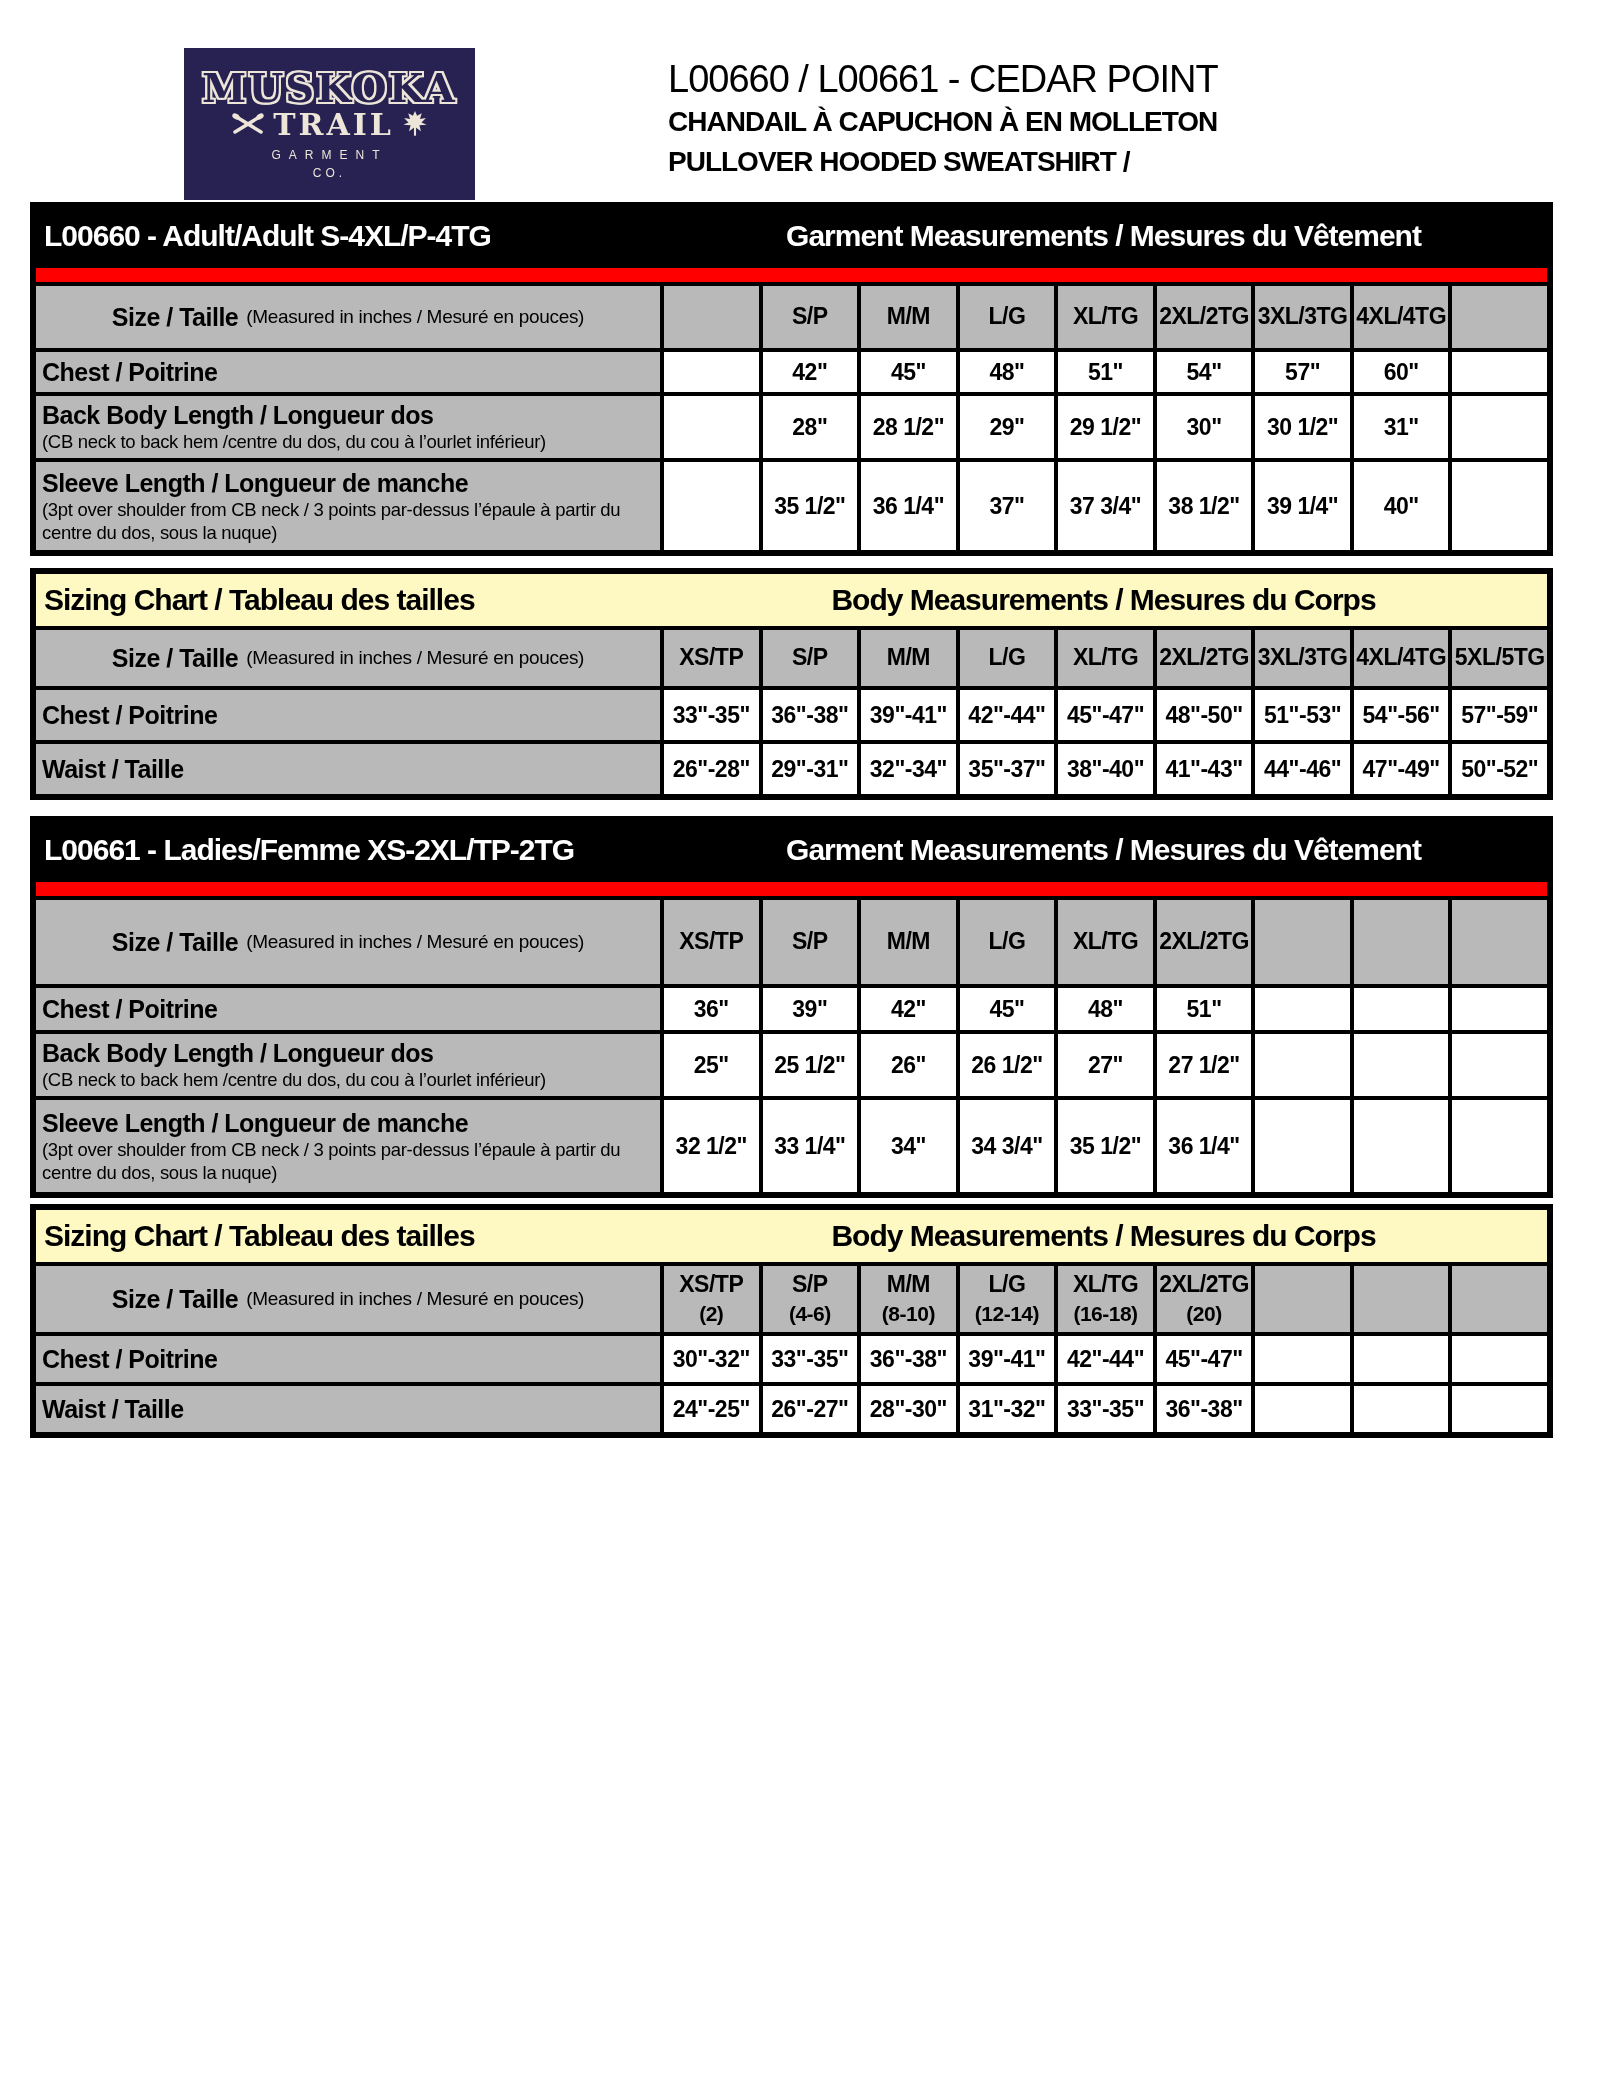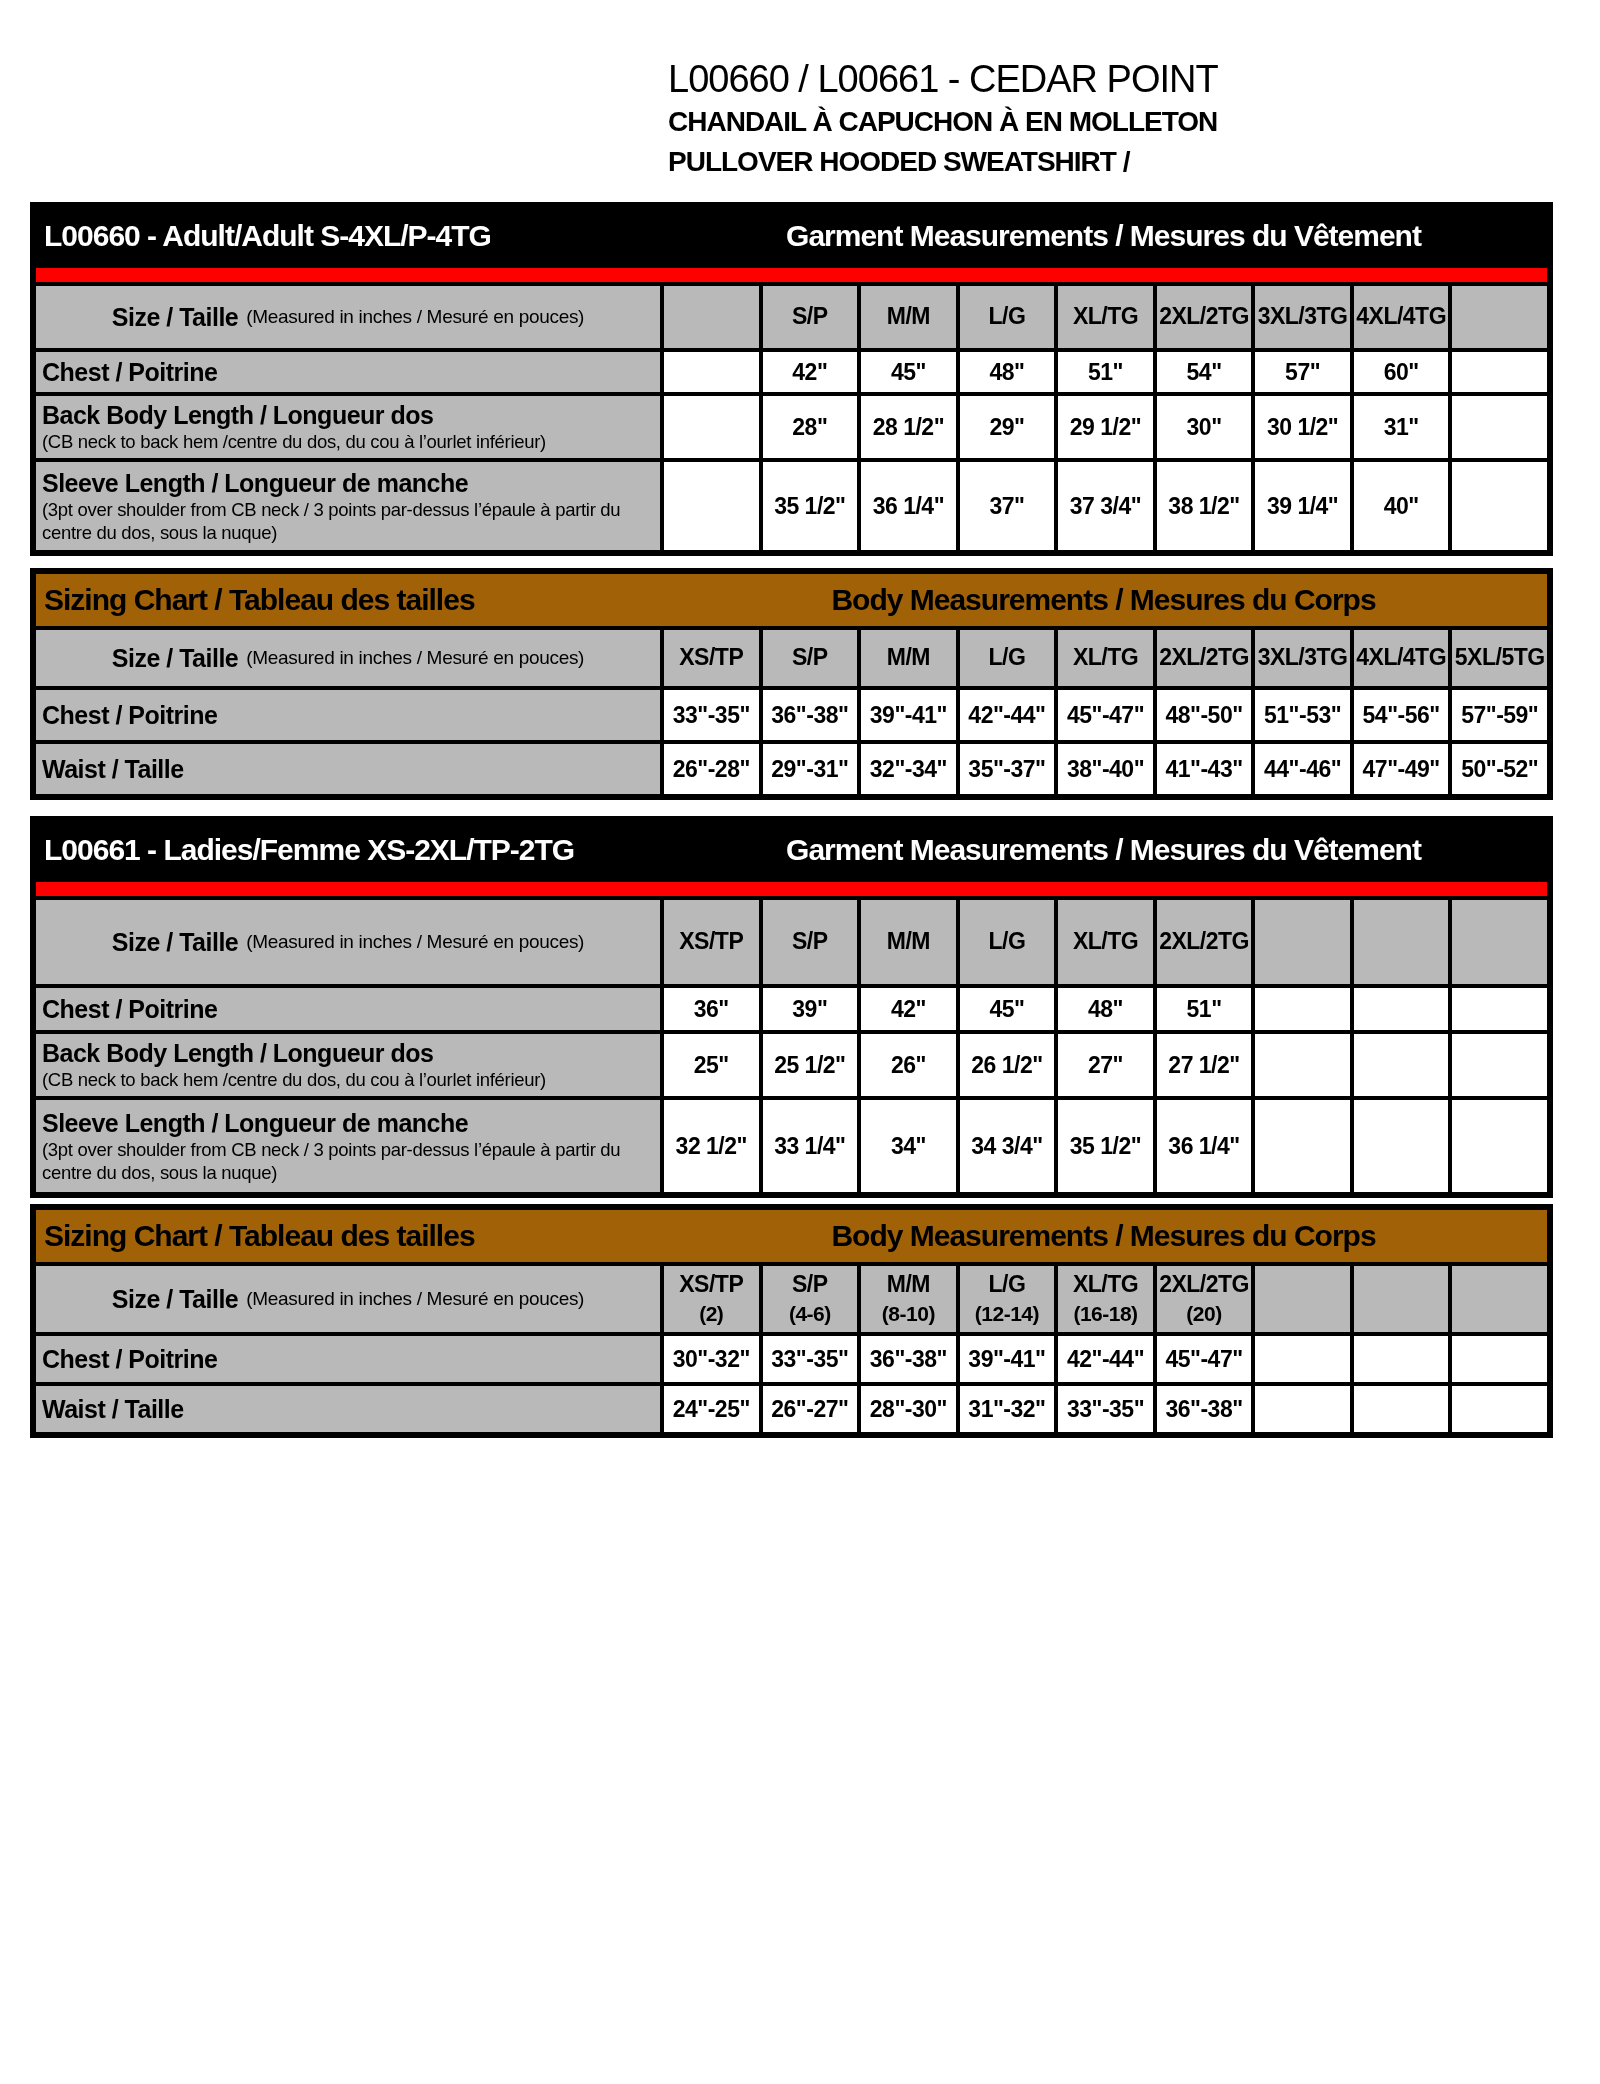--- a/index.html
+++ b/index.html
@@ -20,21 +20,21 @@
   .paddles,.leaf{display:inline-block;}
 
   .titleblock{position:absolute;left:668px;top:58px;}
   .doc-title{font-size:38px;font-weight:normal;line-height:1.15;letter-spacing:-1px;}
   .doc-sub{font-size:28px;font-weight:bold;line-height:1.45;letter-spacing:-1px;}
 
   
   .tbl{position:absolute;left:30px;width:1523px;background:#000;padding:6px;
        box-sizing:border-box;display:flex;flex-direction:column;gap:4px;}
   .thead{position:relative;height:56px;background:#000;color:#fff;}
-  .thead.white{background:#a16207;color:#000;height:52px;}
+  .thead.white{background:#fef9c3;color:#000;height:52px;}
   .thead .lt{position:absolute;left:8px;top:50%;transform:translateY(-50%);
              font-size:30px;font-weight:bold;white-space:nowrap;letter-spacing:-1px;}
   .thead .rt{position:absolute;left:624px;right:0;top:50%;transform:translateY(-50%);
              text-align:center;font-size:30px;font-weight:bold;white-space:nowrap;letter-spacing:-1px;}
   .redbar{height:14px;background:#ff0000;}
 
   .grid{display:grid;grid-template-columns:624px repeat(9,1fr);gap:4px;}
   .c{background:#fff;display:flex;align-items:center;justify-content:center;
      box-sizing:border-box;text-align:center;}
   .c.gray{background:#b9b9b9;}
@@ -48,20 +48,44 @@
   .val{font-size:23px;font-weight:bold;letter-spacing:-0.5px;}
   .sub{font-size:21px;font-weight:bold;}
 
   #t0{top:202px;} #t1{top:568px;} #t2{top:816px;} #t3{top:1204px;}
 </style>
 </head>
 <body>
 
 <div class="page">
 
+  <div class="logo">
+    <div class="logo-muskoka">MUSKOKA</div>
+    <div class="logo-trail-row">
+      <span class="paddles">
+        <svg width="34" height="24" viewBox="0 0 34 24">
+          <g stroke="#ece5d8" stroke-width="3.5" stroke-linecap="round">
+            <line x1="4" y1="4" x2="30" y2="20"></line>
+            <line x1="30" y1="4" x2="4" y2="20"></line>
+          </g>
+          <ellipse cx="5" cy="4.5" rx="4" ry="2.6" fill="#ece5d8" transform="rotate(32 5 4.5)"></ellipse>
+          <ellipse cx="29" cy="4.5" rx="4" ry="2.6" fill="#ece5d8" transform="rotate(-32 29 4.5)"></ellipse>
+        </svg>
+      </span>
+      <span class="logo-trail">TRAIL</span>
+      <span class="leaf">
+        <svg width="26" height="26" viewBox="0 0 20 20">
+          <path fill="#ece5d8" d="M10 0 L11.6 3.6 L15.2 1.8 L13.8 6.2 L18.4 5.4 L15 8.8 L19 10.6 L13.4 11 L14.6 15.6 L10 12.4 L5.4 15.6 L6.6 11 L1 10.6 L5 8.8 L1.6 5.4 L6.2 6.2 L4.8 1.8 L8.4 3.6 Z"></path>
+          <rect x="9.2" y="12" width="1.6" height="7" fill="#ece5d8"></rect>
+        </svg>
+      </span>
+    </div>
+    <div class="logo-garment">GARMENT</div>
+    <div class="logo-co">CO.</div>
+  </div>
 
   <div class="titleblock">
     <div class="doc-title">L00660 / L00661 - CEDAR POINT</div>
     <div class="doc-sub">CHANDAIL À CAPUCHON À EN MOLLETON</div>
     <div class="doc-sub">PULLOVER HOODED SWEATSHIRT /</div>
   </div>
 
   <div class="tbl" id="t0">
     <div class="thead">
       <span class="lt">L00660 - Adult/Adult S-4XL/P-4TG</span>

